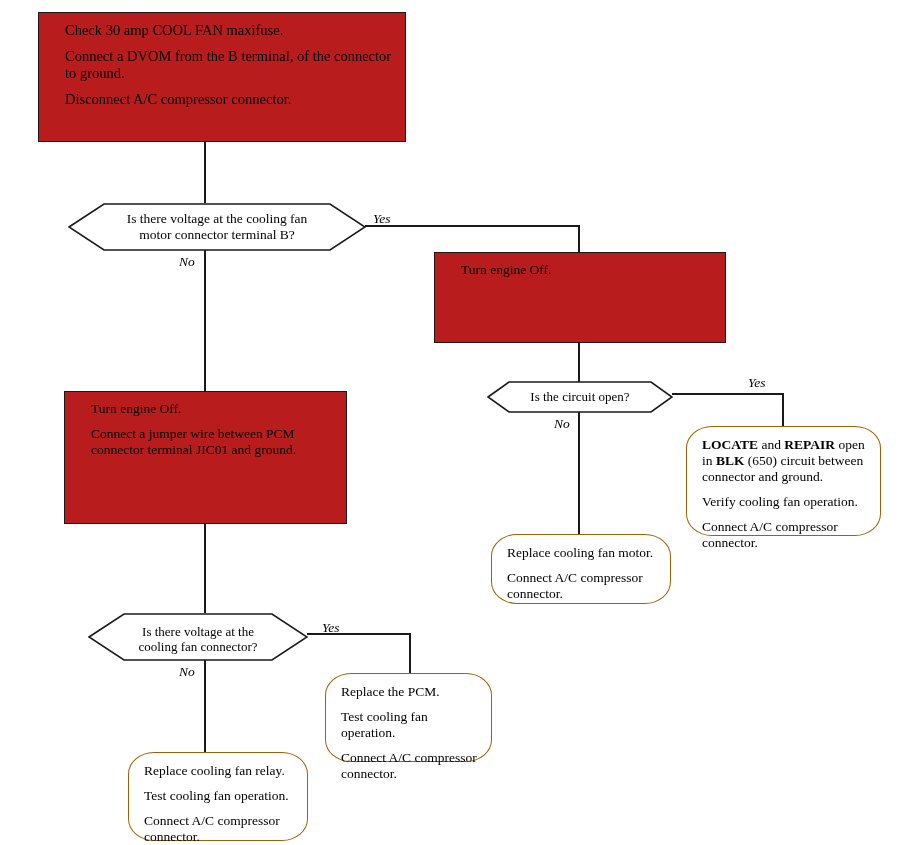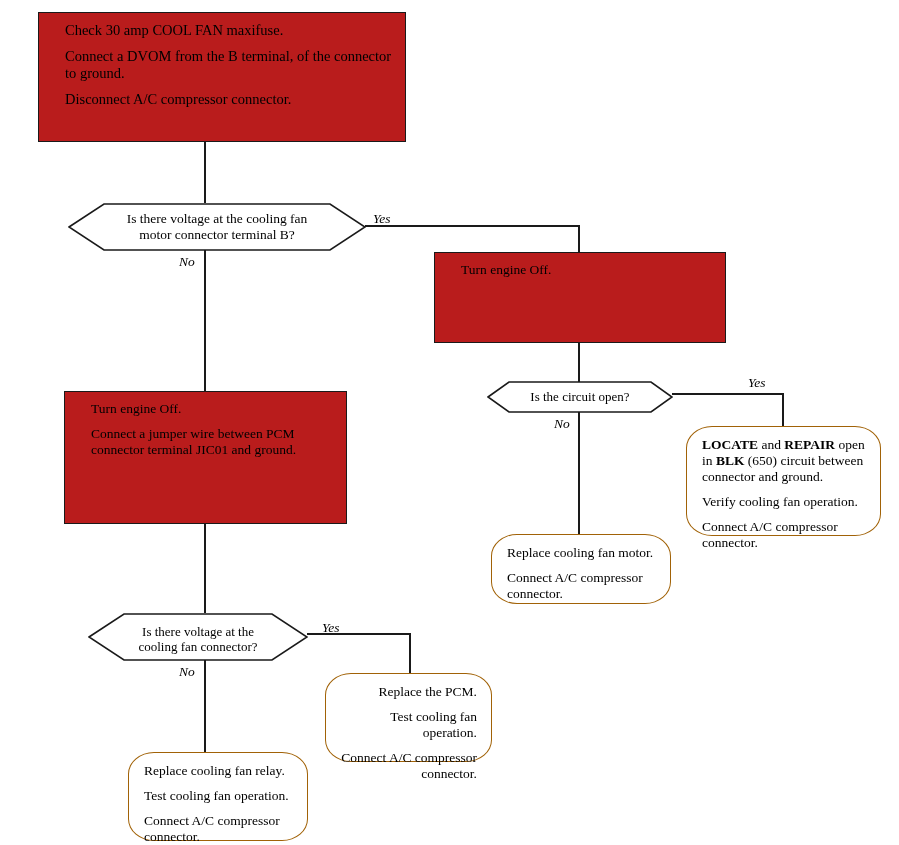--- a/index.html
+++ b/index.html
@@ -164,21 +164,21 @@
       <polygon points="1,24 36,1 184,1 219,24 184,47 36,47" fill="#ffffff" stroke="#1a1a1a" stroke-width="1.6"></polygon>
     </svg>
     <div class="dec-text">
       <div>Is there voltage at the</div>
       <div>cooling fan connector?</div>
     </div>
   </div>
   <div class="blabel" style="left:322px; top:621px; font-size:13.5px;">Yes</div>
   <div class="blabel" style="left:179px; top:665px; font-size:13.5px;">No</div>
 
-  <div class="term" style="left:325px; top:673px; width:167px; height:89px; font-size:13.5px;text-align:right;">
+  <div class="term" style="left:325px; top:673px; width:167px; height:89px; font-size:13.5px;">
     <div class="line">Replace the PCM.</div>
     <div class="line">Test cooling fan operation.</div>
     <div class="line">Connect A/C compressor connector.</div>
   </div>
 
   <div class="term" style="left:128px; top:752px; width:180px; height:89px; font-size:13.5px;">
     <div class="line">Replace cooling fan relay.</div>
     <div class="line">Test cooling fan operation.</div>
     <div class="line">Connect A/C compressor connector.</div>
   </div>

